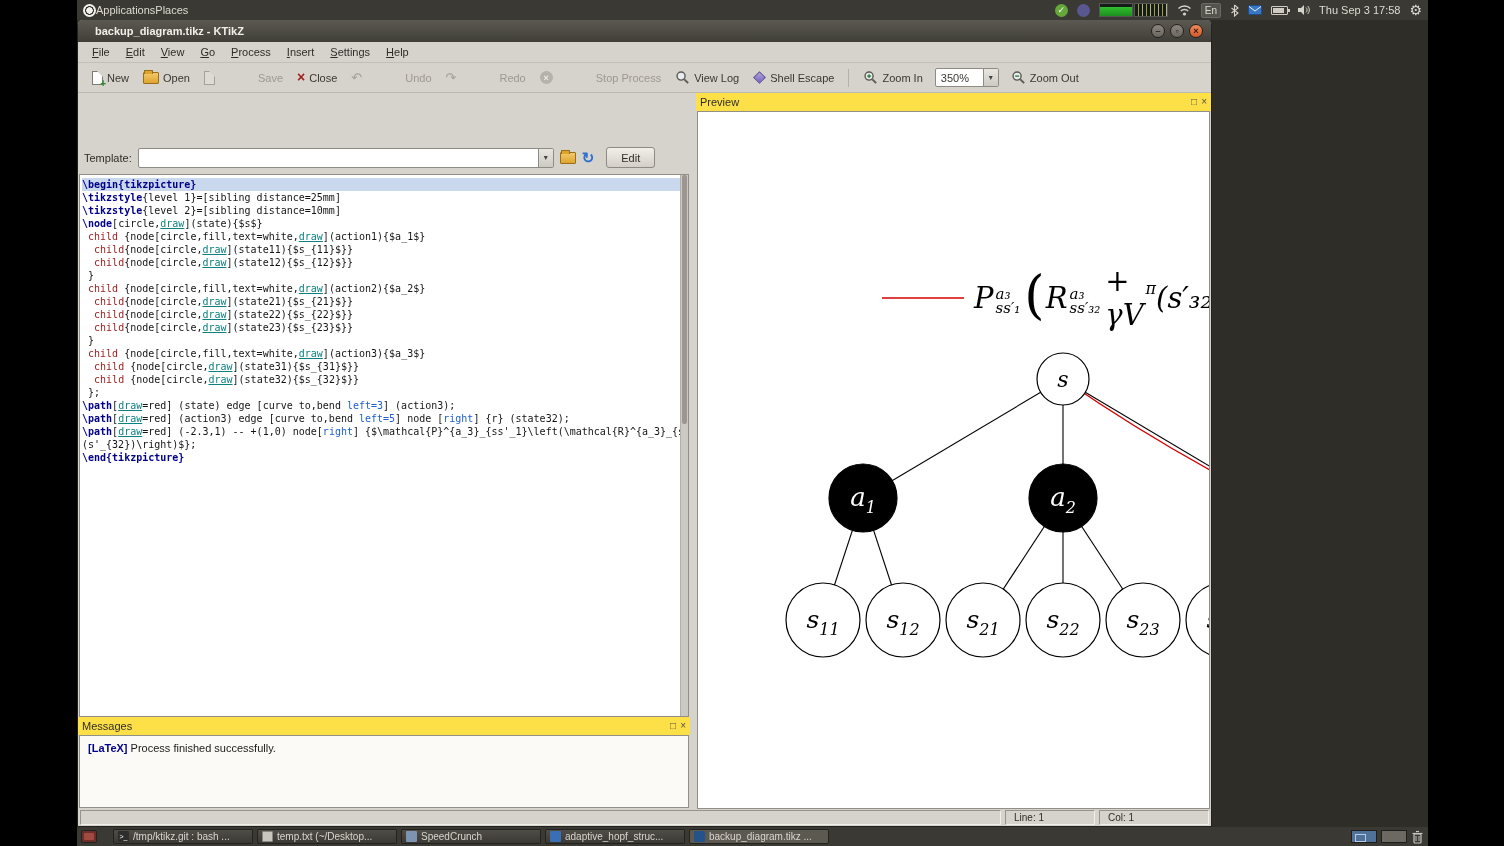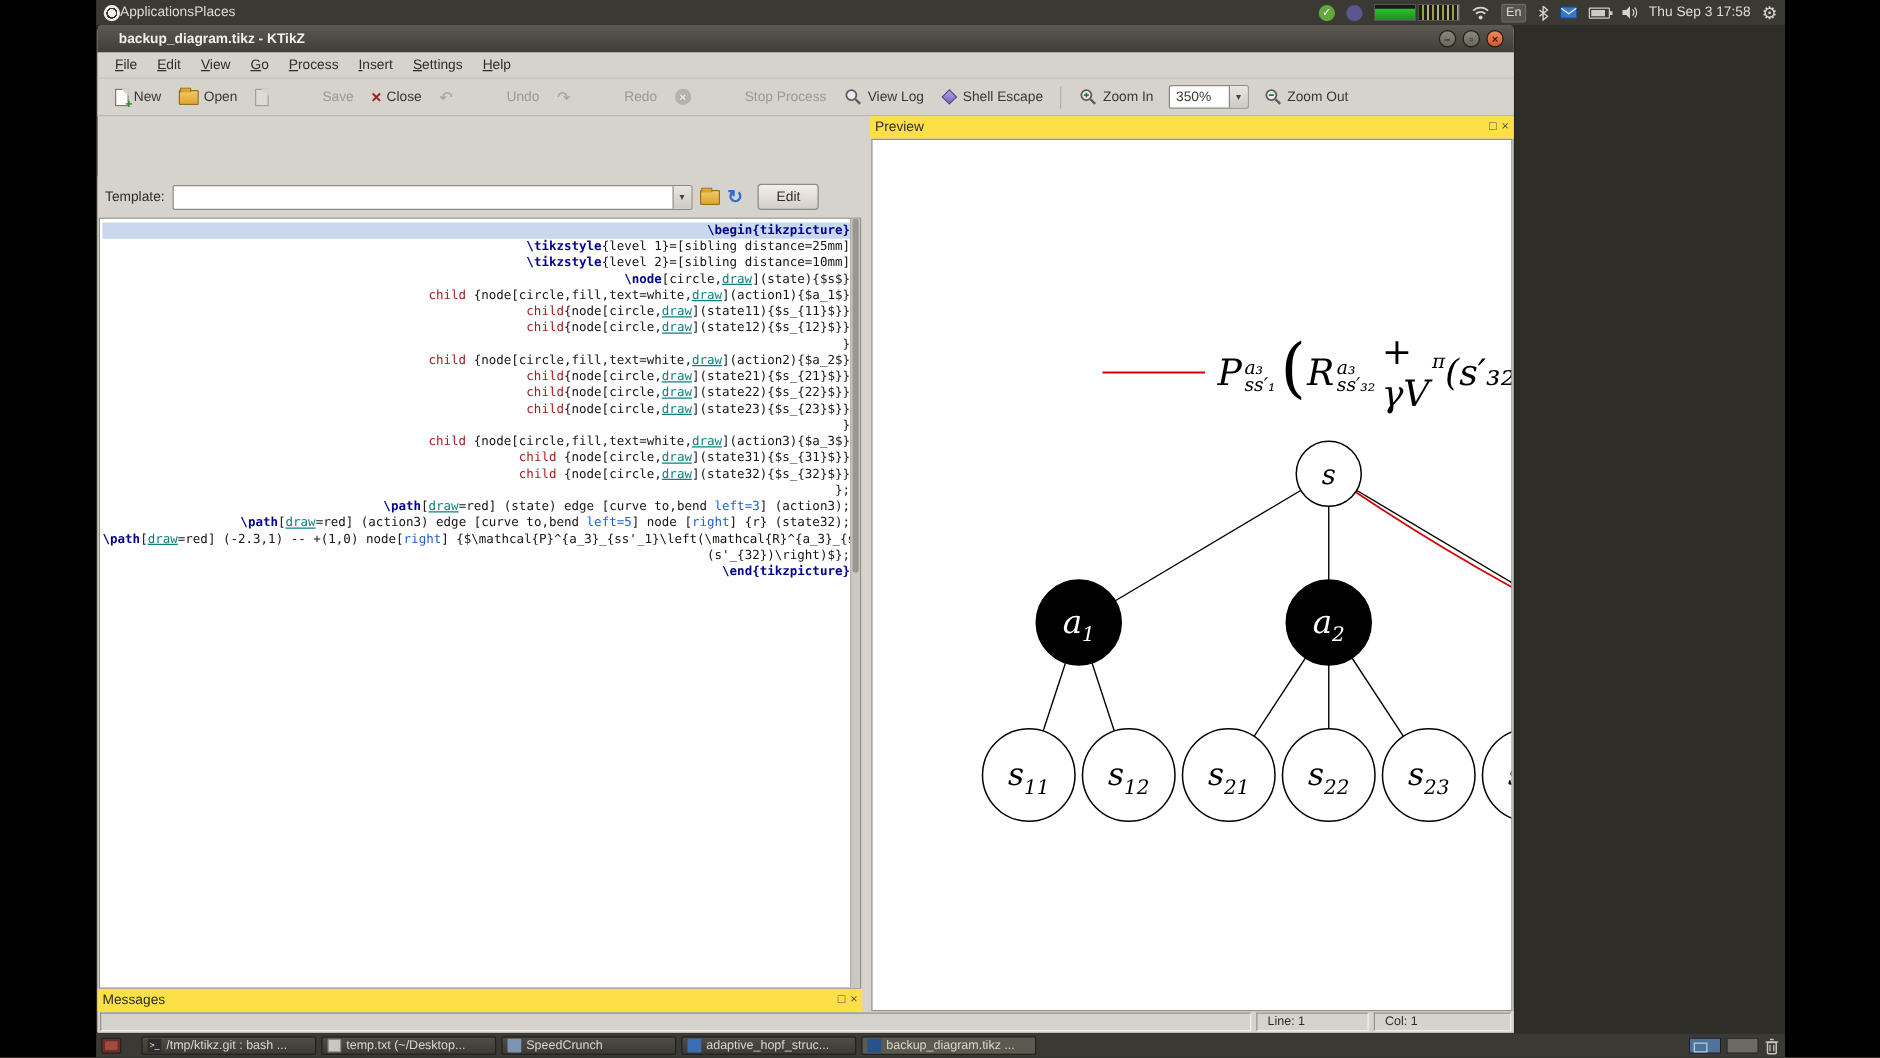--- a/index.html
+++ b/index.html
@@ -69,21 +69,21 @@
   .right-col{flex:1;display:flex;flex-direction:column;min-width:0;}
 
   .template-row{height:33px;flex:none;display:flex;align-items:center;gap:6px;padding:0 6px;font-size:11px;color:#2f2d29;}
   .template-combo{width:416px;height:20px;}
   .folder-ic{width:16px;height:12px;background:linear-gradient(#f3c96a,#dfa42e);border:1px solid #9a6f1c;border-radius:1px;position:relative;}
   .folder-ic:before{content:"";position:absolute;left:0;top:-3px;width:7px;height:3px;background:#dfa42e;border:1px solid #9a6f1c;border-bottom:none;border-radius:1px 1px 0 0;}
   .refresh-glyph{color:#2d6fd1;font-weight:bold;font-size:15px;line-height:15px;}
   .pushbtn{height:21px;padding:0 14px;background:linear-gradient(#f2efe9,#d3cfc8);border:1px solid #8e8a84;border-radius:3px;
     display:flex;align-items:center;font-size:11px;color:#2f2d29;margin-left:6px;}
 
-  .editor{flex:1;background:#fff;border:1px solid #928e88;margin:0 1px;position:relative;overflow:hidden;text-align:right;}
+  .editor{flex:1;background:#fff;border:1px solid #928e88;margin:0 1px;position:relative;overflow:hidden;}
   .code-area{position:absolute;left:0;top:3px;right:8px;bottom:0;font-family:"DejaVu Sans Mono",monospace;
     font-size:10px;line-height:13px;color:#141414;padding-left:2px;}
   .code-line{white-space:pre;height:13px;}
   .code-line.cur{background:#c9d8ec;}
   .tk-cmd{color:#00008b;font-weight:bold;}
   .tk-ch{color:#9c1c1c;}
   .tk-kw{color:#0f8080;text-decoration:underline;}
   .tk-opt{color:#1f5fd0;}
   .tk-p{color:#141414;}
   .vscroll{position:absolute;right:0;top:0;bottom:0;width:8px;background:#ccc8c2;border-left:1px solid #b2aea8;}
@@ -301,20 +301,23 @@
               <div class="thumb"></div>
             </div>
         </div>
 
         <div class="panel-header">
           <span>Messages</span>
           <span class="ph-icons">
             <span>□</span>
             <span>×</span>
           </span>
+        </div>
+        <div class="msg-body">
+          <span class="msg-tag">[LaTeX]</span><span> Process finished successfully.</span>
         </div>
       </div>
 
       <div class="splitter"></div>
 
       <div class="right-col">
         <div class="panel-header">
           <span>Preview</span>
           <span class="ph-icons">
             <span>□</span>

